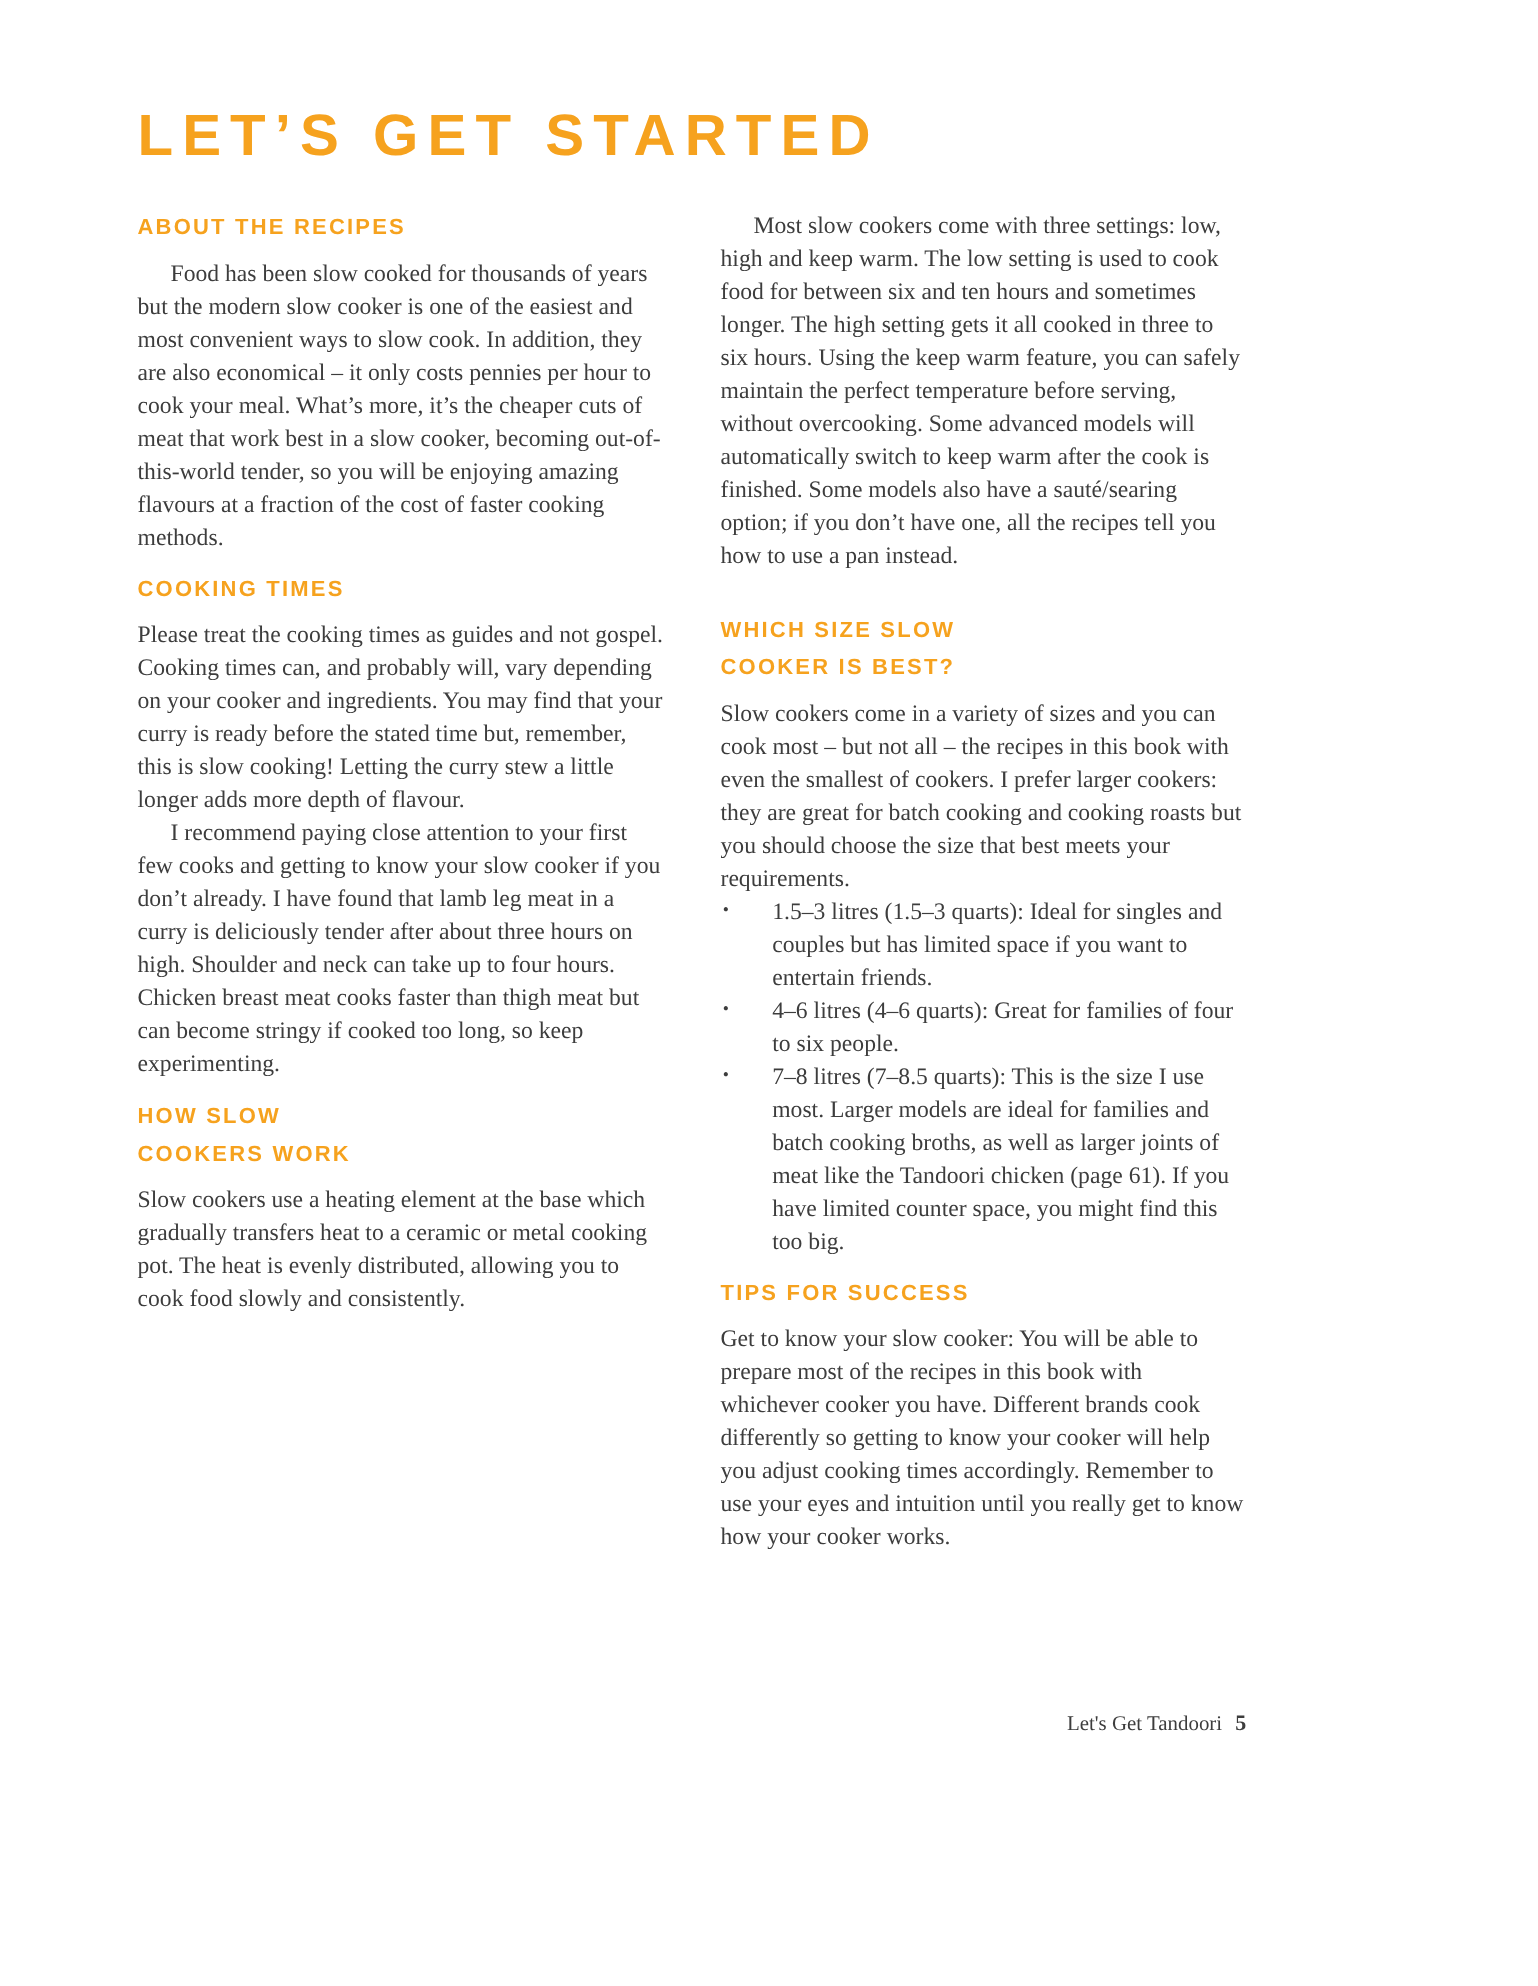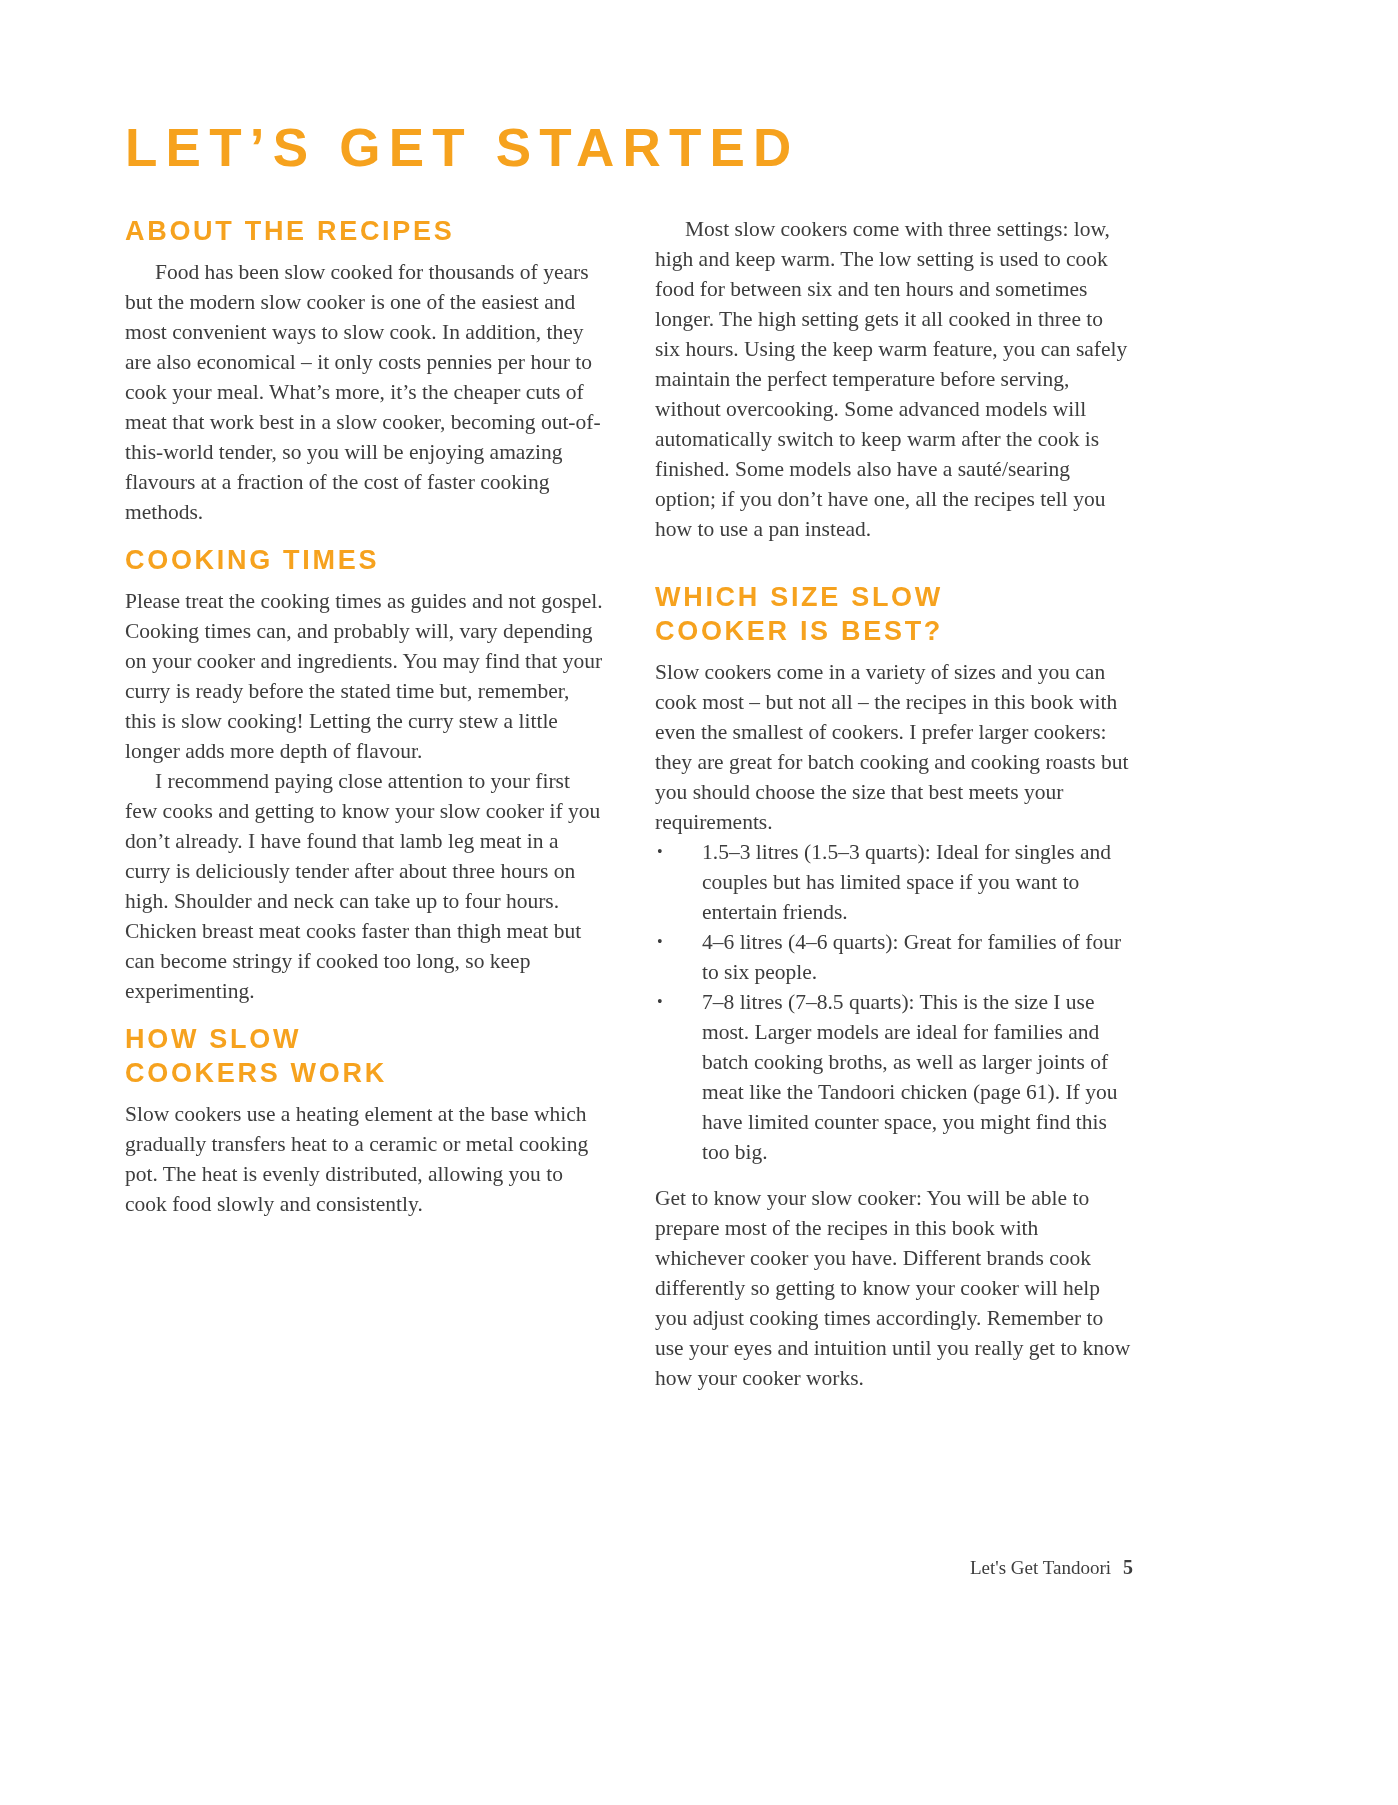--- a/index.html
+++ b/index.html
@@ -13,21 +13,21 @@
     position: relative;
     font-family: "Liberation Serif", serif;
     color: #3d3d3d;
     overflow: hidden;
   }
   .page {
     position: absolute;
     top: 0; left: 0;
     width: 1398px;
     height: 1805px;
-    padding: 120px 0 0 125px;
+    padding: 96px 0 0 125px;
     box-sizing: border-box;
   }
   .page-title {
     font-family: "Liberation Sans", sans-serif;
     font-weight: 700;
     color: #f6a21e;
     font-size: 53px;
     line-height: 56px;
     letter-spacing: 0.155em;
     margin: 0 0 38px 0;
@@ -41,21 +41,21 @@
   .col {
     width: 478px;
     font-size: 21.5px;
     line-height: 30px;
     text-align: left;
   }
   .section-heading {
     font-family: "Liberation Sans", sans-serif;
     font-weight: 700;
     color: #f6a21e;
-    font-size: 27px;
+    font-size: 20px;
     line-height: 34px;
     letter-spacing: 0.1em;
     white-space: pre-line;
     margin: 0 0 9px 0;
   }
   .section + .section { margin-top: 16px; }
   .section.after-text { margin-top: 36px; }
   p { margin: 0; }
   p.indent { text-indent: 30px; }
   .bullets {
@@ -138,20 +138,21 @@
             <span>4–6 litres (4–6 quarts): Great for families of four to six people.</span>
           </li>
           <li>
             <span class="bullet-dot">•</span>
             <span>7–8 litres (7–8.5 quarts): This is the size I use most. Larger models are ideal for families and batch cooking broths, as well as larger joints of meat like the Tandoori chicken (page 61). If you have limited counter space, you might find this too big.</span>
           </li>
         </ul>
       </div>
 
       <div class="section">
+        <h2 class="section-heading">TIPS FOR SUCCESS</h2>
         <p><strong class="lead">Get to know your slow cooker:</strong><span> You will be able to prepare most of the recipes in this book with whichever cooker you have. Different brands cook differently so getting to know your cooker will help you adjust cooking times accordingly. Remember to use your eyes and intuition until you really get to know how your cooker works.</span></p>
       </div>
 
     </div>
   </div>
 </div>
 
 <div class="footer">
   <span>Let's Get Tandoori</span><span class="page-number">5</span>
 </div>

